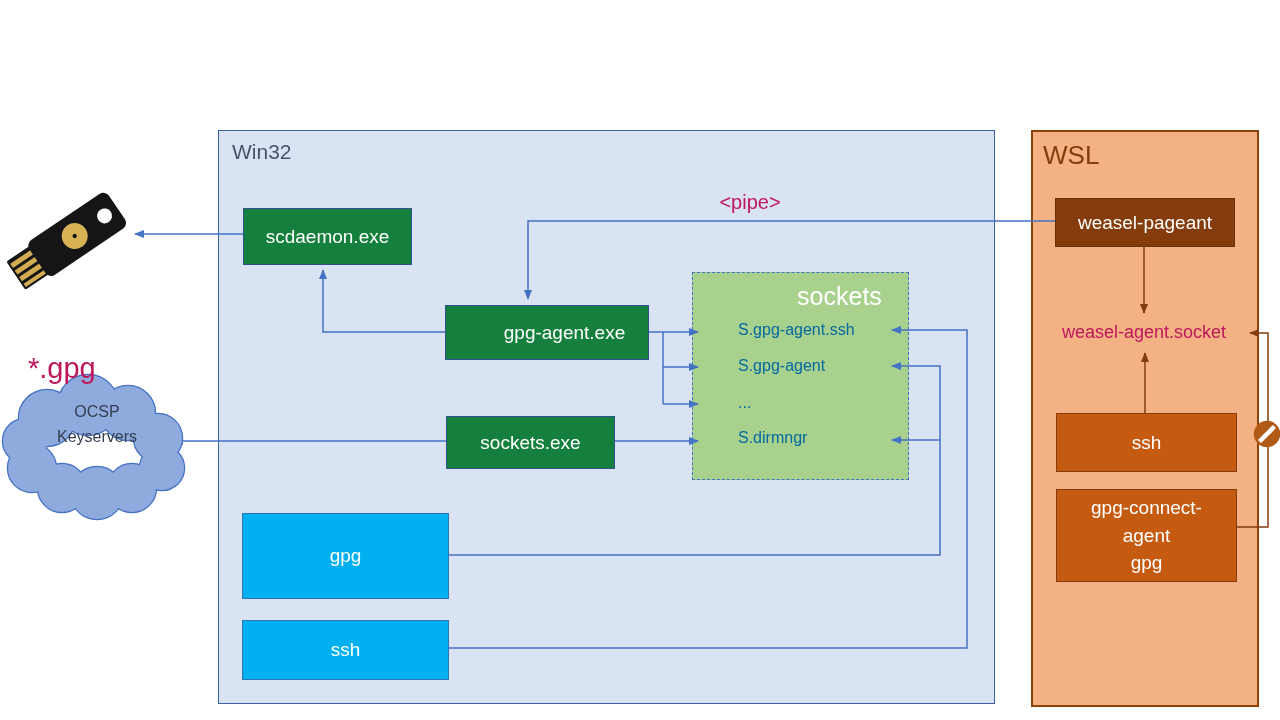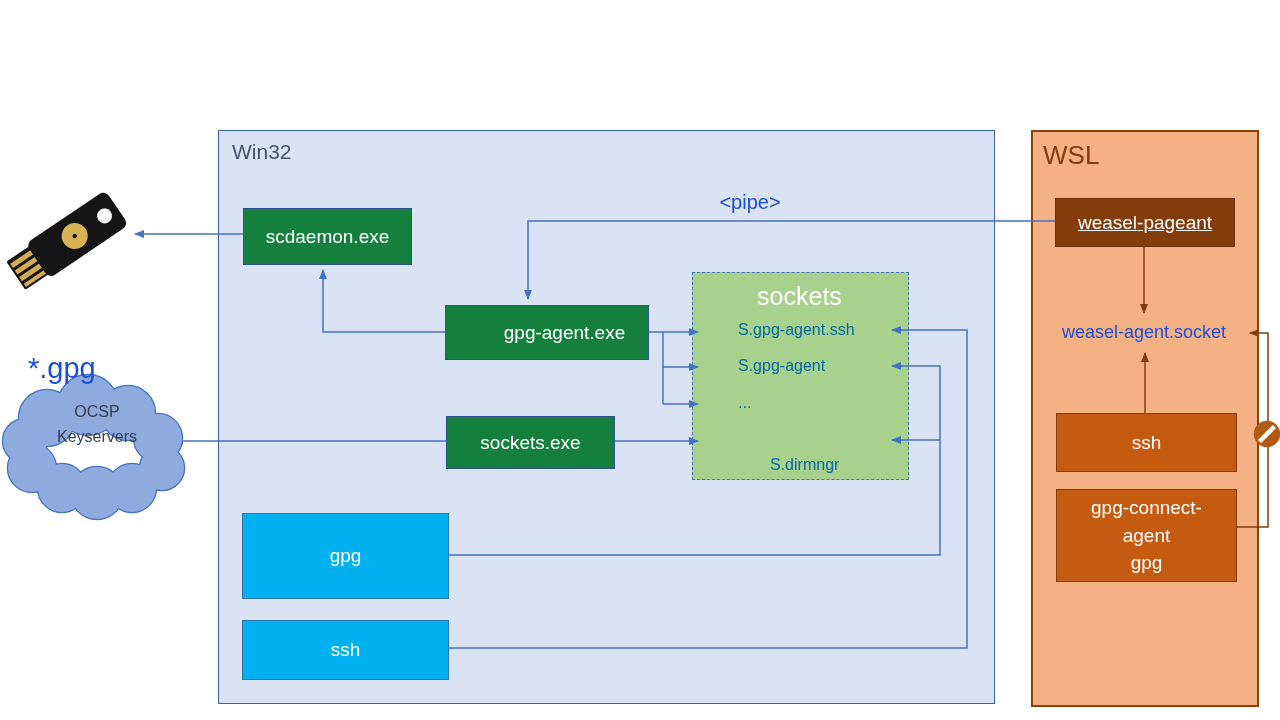--- a/index.html
+++ b/index.html
@@ -18,35 +18,35 @@
     background:#f4b183;border:2px solid #8c4108;z-index:1;
   }
   .sockets-box{
     left:692px;top:272px;width:215px;height:206px;
     background:#a9d18e;border:1.5px dashed #4472c4;z-index:1;
   }
   .container-label{color:#44546a;font-size:21px;z-index:4;}
   .wsl-label{color:#843c0c;font-size:26px;z-index:4;}
   .sockets-title{
     left:692px;top:282px;width:215px;text-align:center;
-    color:#ffffff;font-size:25px;z-index:4;
+    color:#ffffff;font-size:25px;z-index:4;padding-left:40px;
   }
   .socket-item{
     left:738px;height:22px;line-height:22px;color:#0369a1;font-size:16px;z-index:4;
   }
   
   .node{
     display:flex;flex-direction:column;align-items:center;justify-content:center;
     color:#ffffff;text-align:center;z-index:3;font-size:19px;line-height:1.45;
   }
   .node-blue{background:#15803d;border:1.5px solid #2f528f;}
   .node-cyan{background:#00b0f0;border:1.5px solid #2e75b6;}
   .node-darkbrown{background:#843c0c;border:1px solid #6b3008;}
   .node-orange{background:#c55a11;border:1.5px solid #843c0c;}
-  .plain-label{color:#1d4ed8;z-index:4;}
+  .plain-label{color:#be185d;z-index:4;}
   .svg-layer{left:0;top:0;z-index:2;}
   .cloud-text{
     left:18px;top:400px;width:158px;text-align:center;color:#333f50;
     font-size:16px;line-height:1.55;z-index:4;
   }
 </style>
 </head>
 <body>
 
 <div class="abs win32-box"></div>
@@ -143,23 +143,23 @@
   <span>gpg</span>
 </div>
 <div class="abs node node-cyan" style="left:242px;top:620px;width:205px;height:58px;">
   <span>ssh</span>
 </div>
 
 <div class="abs sockets-title">sockets</div>
 <div class="abs socket-item" style="top:319px;">S.gpg-agent.ssh</div>
 <div class="abs socket-item" style="top:355px;">S.gpg-agent</div>
 <div class="abs socket-item" style="top:392px;">...</div>
-<div class="abs socket-item" style="top:454px;margin-left:32px;">S.dirmngr</div>
+<div class="abs socket-item" style="top:427px;">S.dirmngr</div>
 
-<div class="abs node node-darkbrown" style="left:1055px;top:198px;width:178px;height:47px;text-decoration:underline;">
+<div class="abs node node-darkbrown" style="left:1055px;top:198px;width:178px;height:47px;">
   <span>weasel-pageant</span>
 </div>
 <div class="abs plain-label" style="left:1045px;top:322px;width:198px;text-align:center;font-size:18px;">weasel-agent.socket</div>
 <div class="abs node node-orange" style="left:1056px;top:413px;width:179px;height:57px;">
   <span>ssh</span>
 </div>
 <div class="abs node node-orange" style="left:1056px;top:489px;width:179px;height:91px;">
   <span>gpg-connect-</span>
   <span>agent</span>
   <span>gpg</span>

